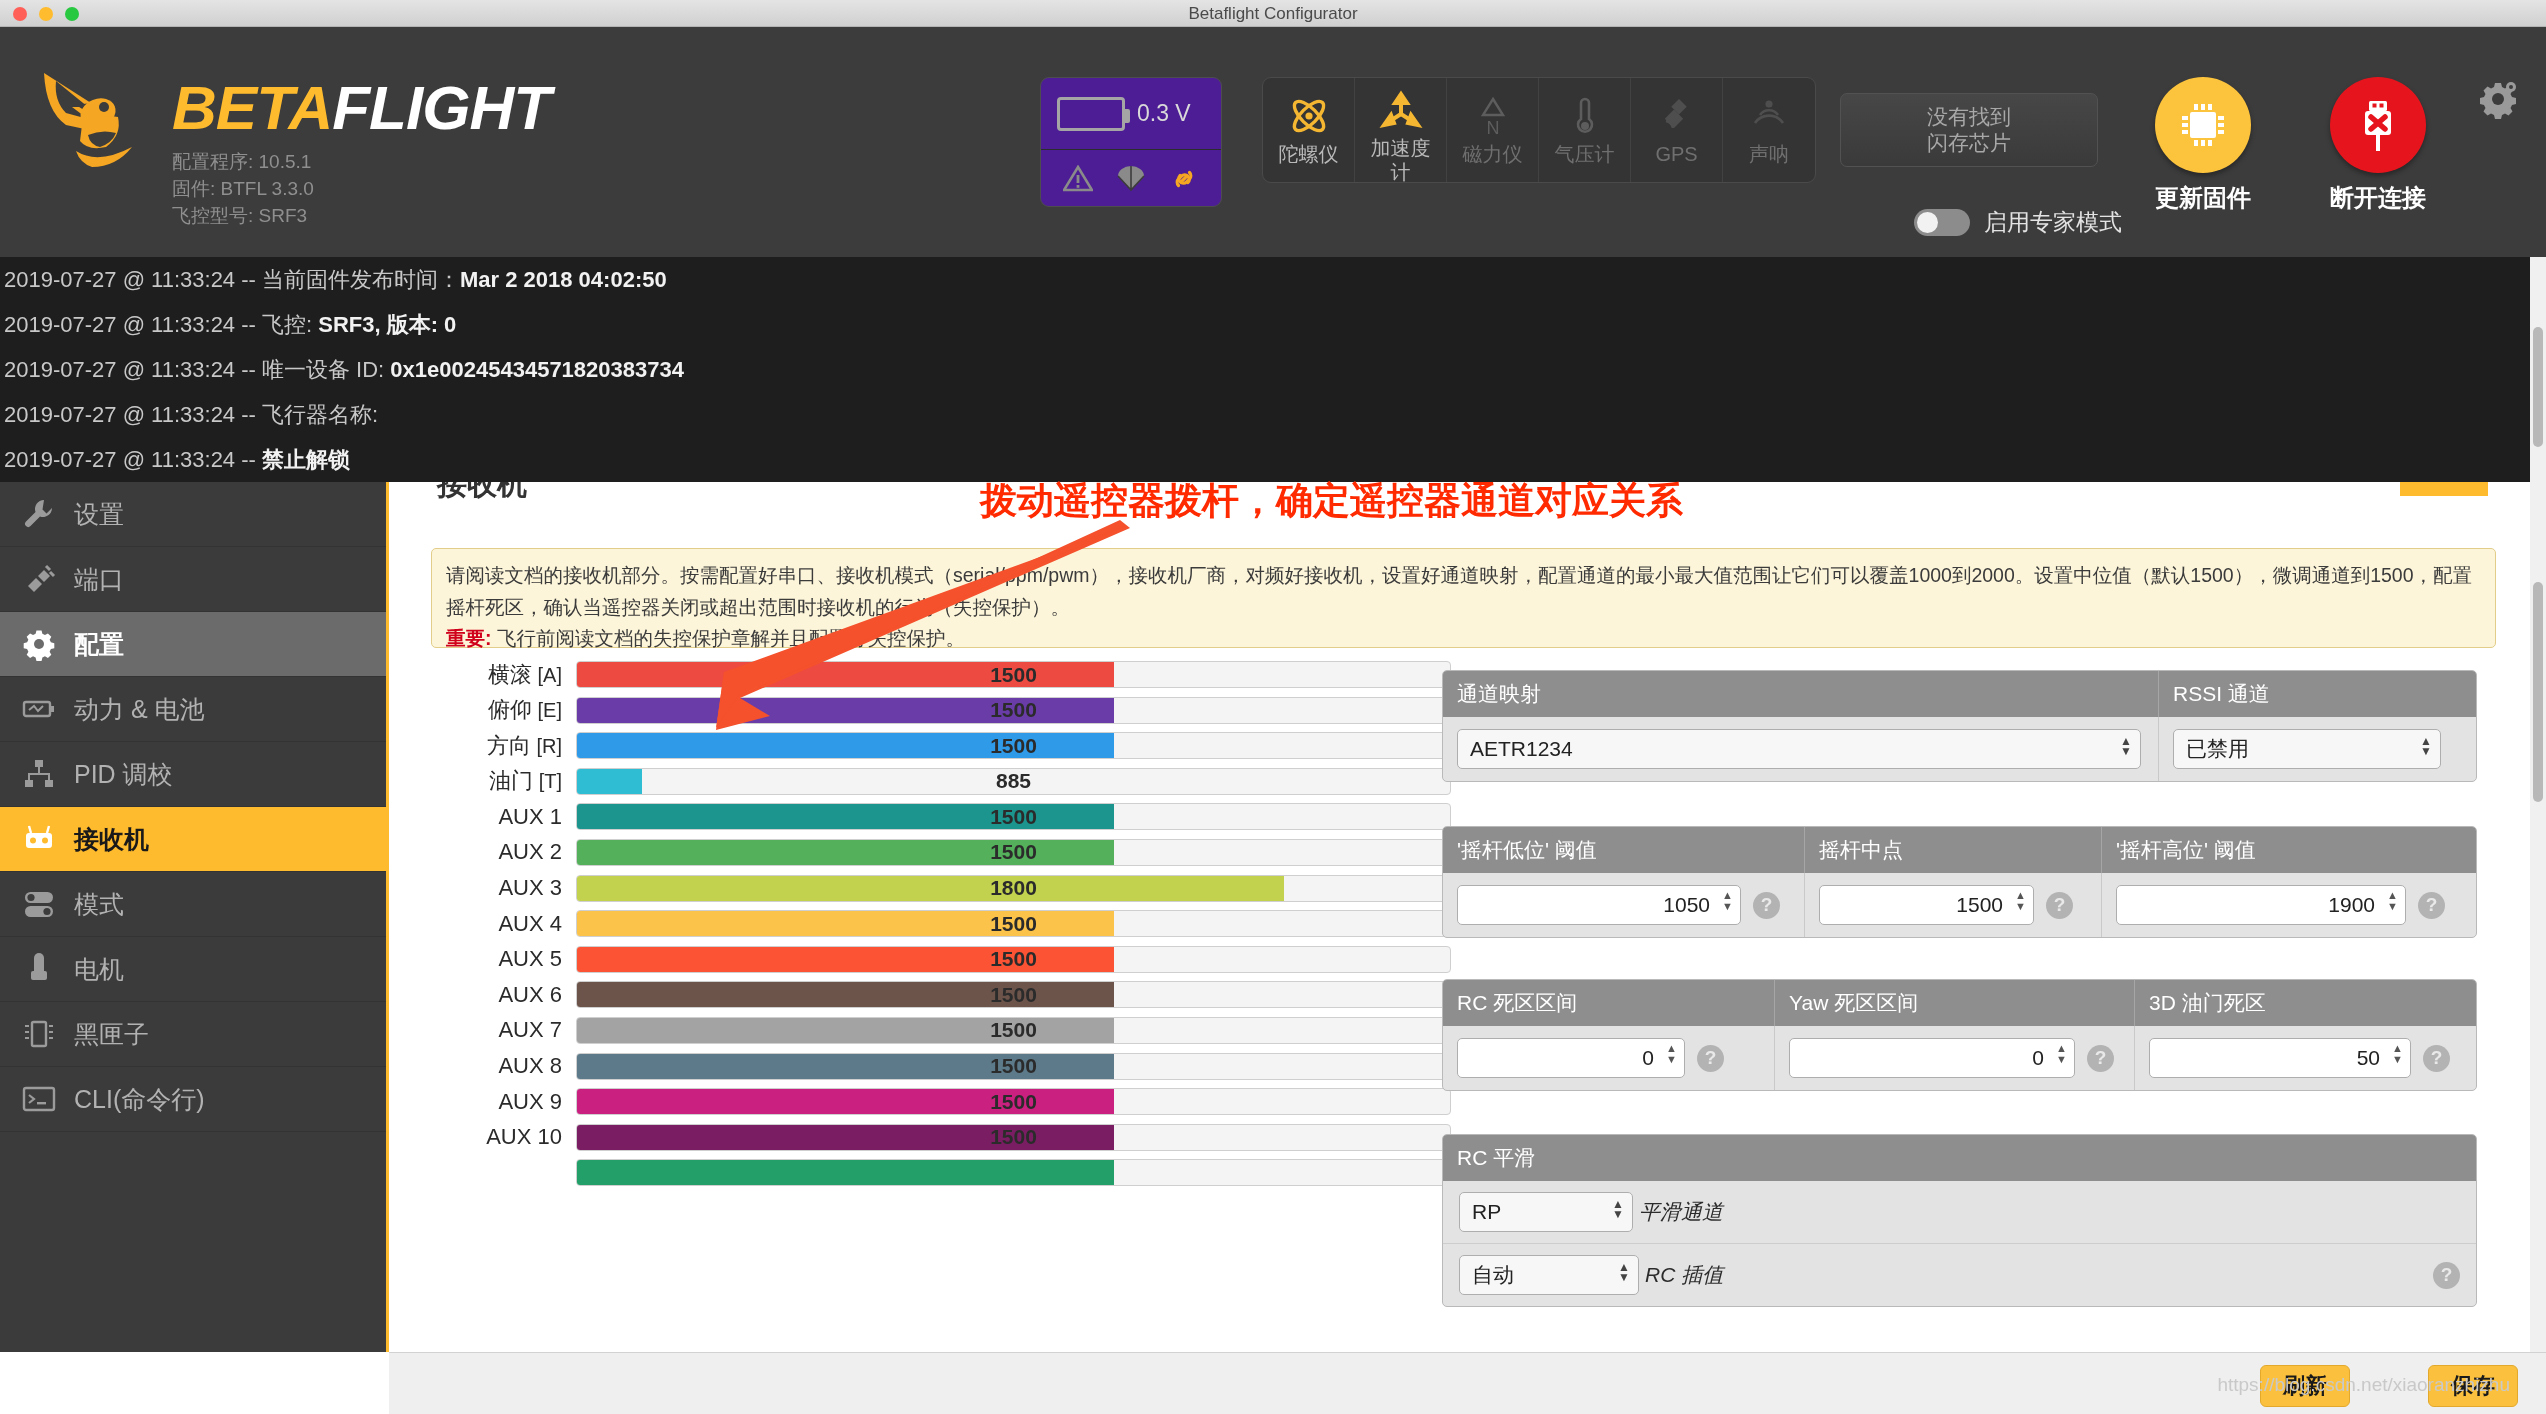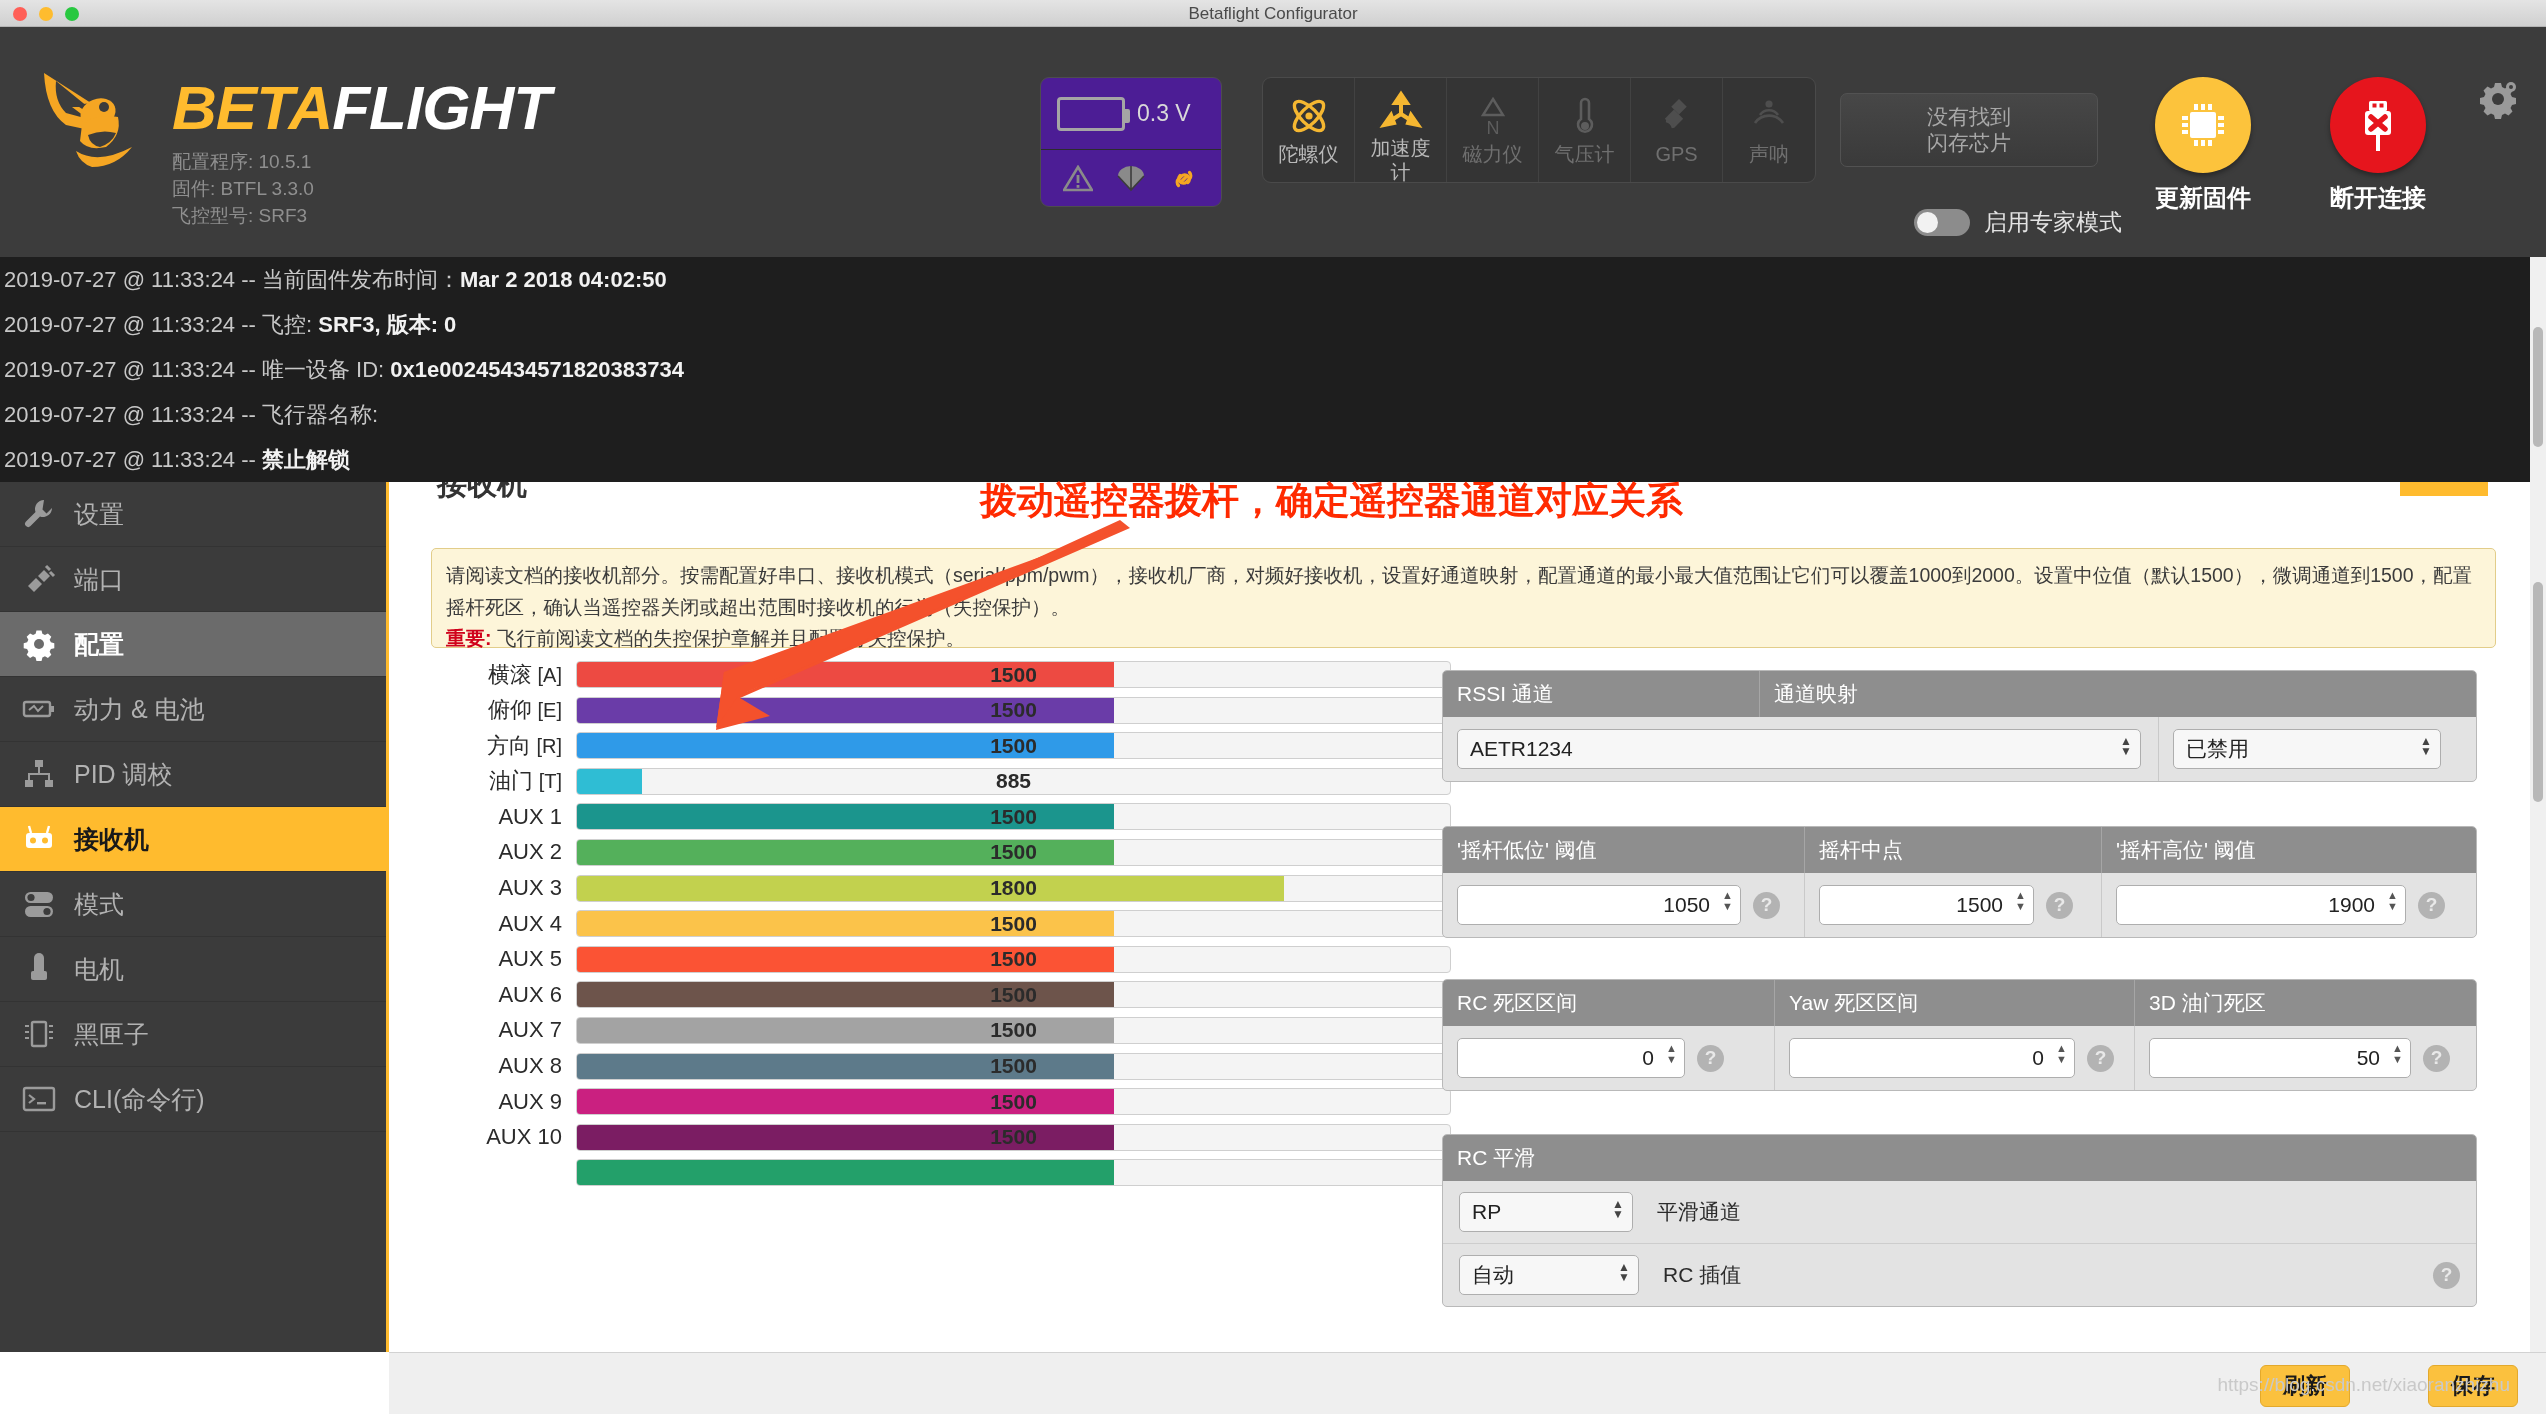--- a/index.html
+++ b/index.html
@@ -140,21 +140,21 @@
   .num {
     position: relative; background: #fff; border: 1px solid #aeaeae; border-radius: 5px;
     height: 40px; display: flex; align-items: center; justify-content: flex-end;
     padding: 0 30px 0 10px; font-size: 21px; color: #222;
   }
   .num .spin { position: absolute; right: 7px; top: 4px; display: flex; flex-direction: column; align-items: center; line-height: 11px; font-size: 11px; color: #555; }
   .qmark { width: 27px; height: 27px; border-radius: 50%; background: #b3b3b3; color: #e9e9e9; font-size: 19px; font-weight: bold; display: flex; align-items: center; justify-content: center; margin-left: 12px; }
 
   .smooth-row { display: flex; align-items: center; padding: 11px 16px; border-bottom: 1px solid #cdcdcd; }
   .smooth-row:last-child { border-bottom: none; }
-  .smooth-lbl { margin-left: 24px; font-size: 21px; color: #2b2b2b; }
+  .smooth-lbl { margin-left: 6px; font-size: 21px; color: #2b2b2b; font-style: italic; }
 
   
   .bottombar { position: absolute; top: 1352px; left: 389px; width: 2157px; height: 62px; background: #efefef; border-top: 1px solid #d2d2d2; }
   .bbtn { position: absolute; top: 12px; width: 90px; height: 42px; background: #fbc13e; border: 1px solid #e3a92c; border-radius: 6px; color: #1a1a1a; font-size: 22px; font-weight: bold; display: flex; align-items: center; justify-content: center; }
   #btn-refresh { right: 196px; }
   #btn-save { right: 28px; }
   .watermark { position: absolute; top: 1374px; right: 36px; font-size: 19px; color: #c9c9c9; white-space: nowrap; }
 
   
   .vscroll-outer { position: absolute; top: 482px; right: 0; width: 16px; height: 870px; background: #f0f0f0; }
@@ -609,22 +609,22 @@
         <div class="chan-lbl"><span></span></div>
         <div class="chan-track">
             <div class="chan-fill" style="width: 61.5%; background: rgb(35, 160, 106);"></div>
             <div class="chan-val"></div>
           </div>
       </div>
     </div>
 
     <div class="panel" style="top:188px; left:1053px; width:1035px;">
       <div class="panel-hdr">
+        <div class="h-cell" style="width:716px;">通道映射</div>
         <div class="h-cell" style="flex:1;">RSSI 通道</div>
-        <div class="h-cell" style="width:716px;">通道映射</div>
       </div>
       <div class="panel-body">
         <div class="b-cell" style="width:716px;">
           <div class="sel" style="width:684px;">
             <span>AETR1234</span>
             <span class="arrows">
                 <span>▲</span>
                 <span>▼</span>
               </span>
           </div>

